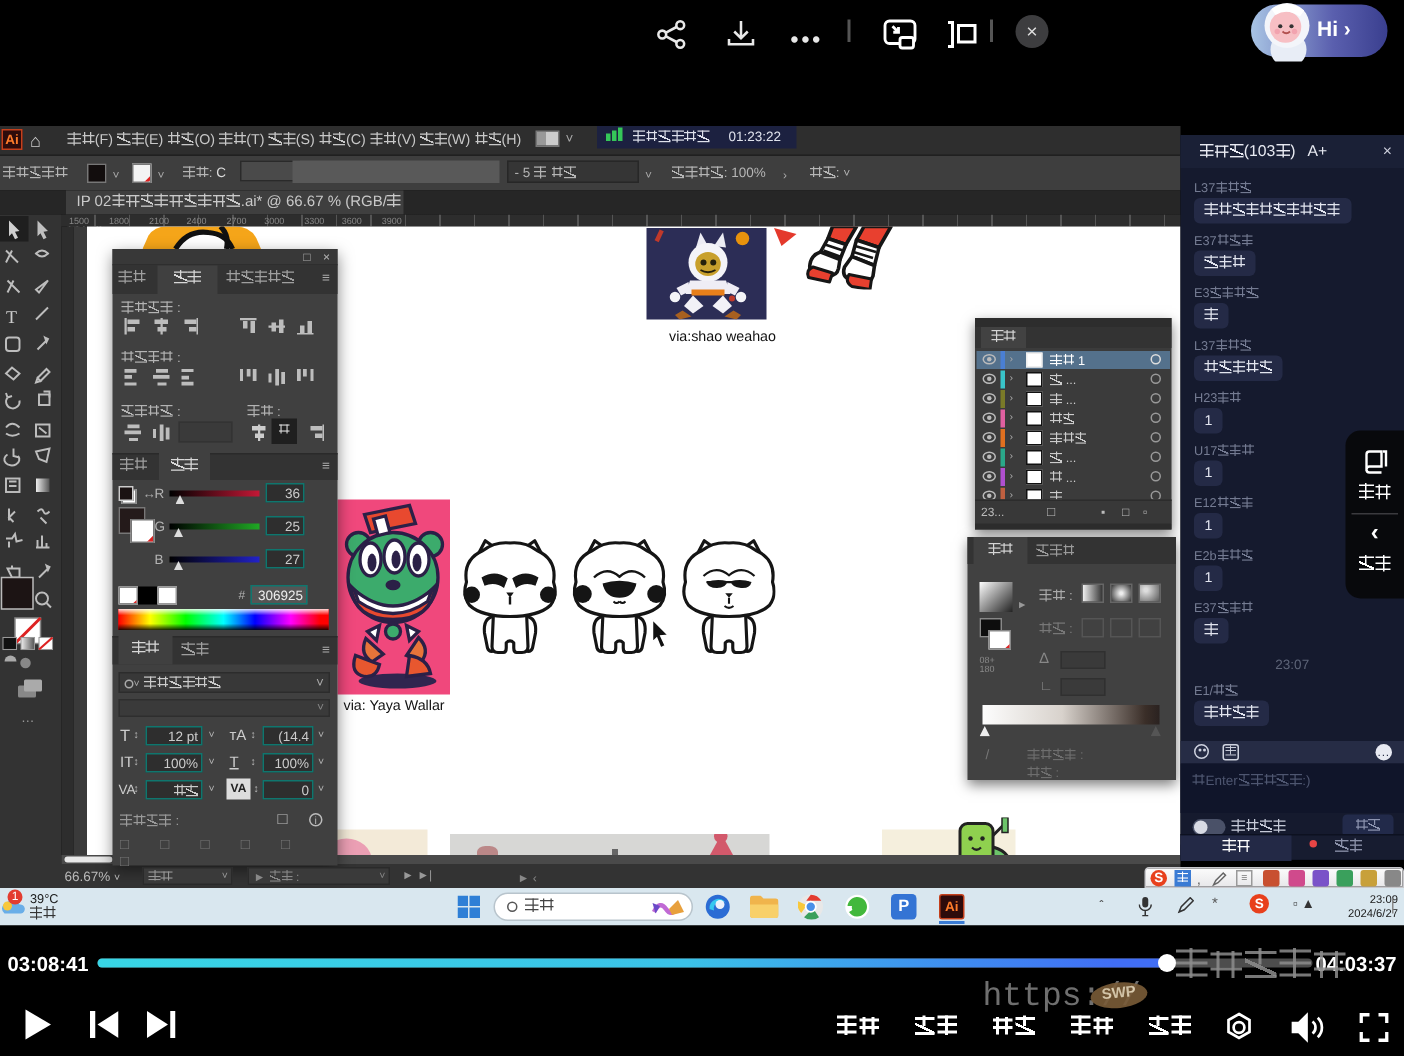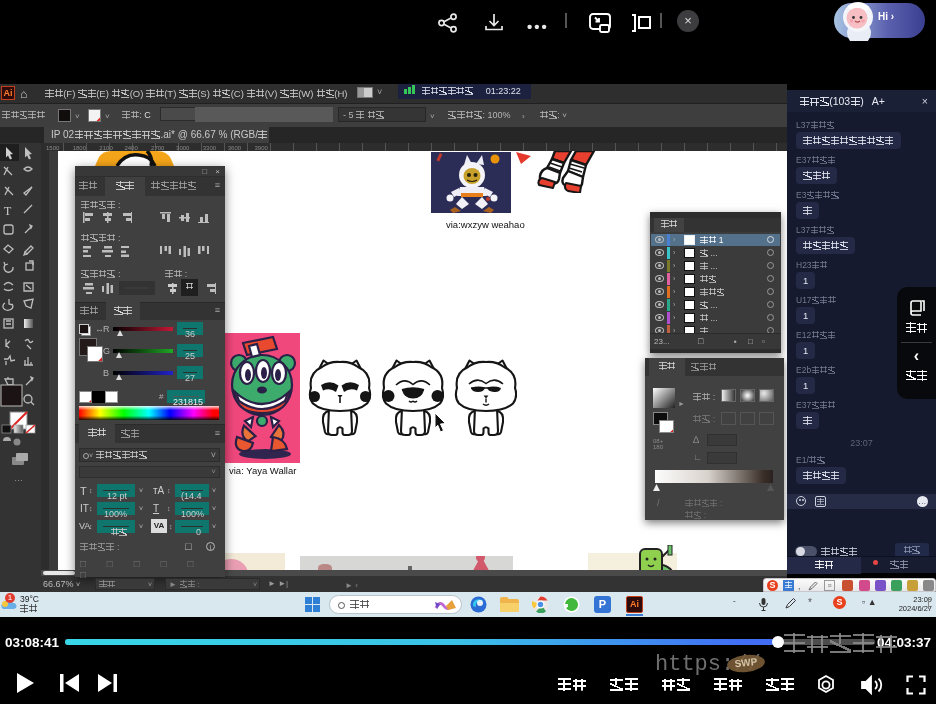--- a/index.html
+++ b/index.html
@@ -16,21 +16,21 @@
 .al2{background-image:linear-gradient(currentColor,currentColor),linear-gradient(currentColor,currentColor),linear-gradient(currentColor,currentColor);background-size:1.5px 100%,9px 3px,6px 3px;background-position:50% 0,50% 15%,50% 75%}
 .al3{background-image:linear-gradient(currentColor,currentColor),linear-gradient(currentColor,currentColor),linear-gradient(currentColor,currentColor);background-size:1.5px 100%,8px 3px,5px 3px;background-position:100% 0,1.5px 15%,4.5px 75%}
 .al4{transform:rotate(90deg)}
 .al5{transform:rotate(90deg)}
 .al6{transform:rotate(90deg)}
 .db1{background-image:linear-gradient(currentColor,currentColor),linear-gradient(currentColor,currentColor),linear-gradient(currentColor,currentColor);background-size:8px 2.5px,5px 2.5px,8px 2.5px;background-position:0 0,0 50%,0 100%}
 .db2{background-image:linear-gradient(currentColor,currentColor),linear-gradient(currentColor,currentColor),linear-gradient(currentColor,currentColor);background-size:8px 2.5px,11px 2.5px,6px 2.5px;background-position:50% 0,50% 50%,50% 100%}
 .pt{color:#b3b3b3;position:absolute;font-size:9px;white-space:nowrap}
 .lbl{position:absolute;left:9px;color:#747b92;font-size:8.5px;white-space:nowrap}
 .bub{position:absolute;left:9px;background:#242a46;border-radius:4px;color:#e2e5ef;font-size:9.5px;padding:3px 7px;white-space:nowrap}
-.inp{position:absolute;background:#2e2e2e;border:6px solid #0f766e;color:#ccc;font-size:9px;line-height:12px;text-align:right;padding-right:2px}
+.inp{position:absolute;background:#2e2e2e;border:1px solid #0f766e;color:#ccc;font-size:9px;line-height:12px;text-align:right;padding-right:2px}
 .lrow{position:absolute;left:1px;width:129px;height:12px}
 .lrow .eye{position:absolute;left:4px;top:2px;width:9px;height:7px;border:1px solid #bbb;border-radius:50%}
 .lrow .eye:after{content:"";position:absolute;left:2.4px;top:1.2px;width:3px;height:3px;border-radius:50%;background:#bbb}
 .lrow .cb{position:absolute;left:16px;top:0;width:3px;height:12px}
 .lrow .ar{position:absolute;left:22px;top:2px;color:#aaa;font-size:7px}
 .lrow .th{position:absolute;left:33px;top:1px;width:11px;height:10px;background:#fff;border:1px solid #111}
 .lrow .nm{position:absolute;left:49px;top:1px;color:#ccc;font-size:8.5px;white-space:nowrap}
 .lrow .tg{position:absolute;right:6px;top:2px;width:7px;height:7px;border:1px solid #999;border-radius:50%}
 </style>
 </head>
@@ -56,21 +56,21 @@
       <path d="M7 5.5l4 4M11 6v3.5H7.5"></path>
       <rect x="12" y="13" width="9" height="7" rx="1.5" fill="#000"></rect>
     </svg>
   <svg class="ab" style="left:630px;top:11px" width="23" height="24" viewBox="0 0 23 24" fill="none" stroke="#fff" stroke-width="2">
     <path d="M5 3 v18 M2 4 h3 M2 20 h3"></path>
       <rect x="9" y="6" width="11" height="11"></rect>
     </svg>
   <div class="ab" style="left:660px;top:13px;width:1.5px;height:15px;background:#555"></div>
   <div class="ab" style="left:677px;top:10px;width:22px;height:22px;border-radius:11px;background:#3d3d3f;color:#ddd;font-size:13px;text-align:center;line-height:21px">×</div>
   <div class="ab" style="left:834px;top:3px;width:91px;height:35px;border-radius:18px;background:linear-gradient(90deg,#a8c4e4,#5a5fae 60%,#3a3f8f)"></div>
-  <div class="ab" style="left:878px;top:11px;color:#fff;font-size:10px;font-weight:bold">Hi ›</div>
+  <div class="ab" style="left:878px;top:11px;color:#fff;font-size:14px;font-weight:bold">Hi ›</div>
   <svg class="ab" style="left:836px;top:0px" width="46" height="41" viewBox="0 0 46 41">
     <circle cx="23" cy="33" r="12" fill="#e8edf6"></circle>
     <circle cx="22" cy="17" r="15" fill="#f3f5fa"></circle>
     <circle cx="21" cy="18" r="10.5" fill="#f7bfc4"></circle>
     <circle cx="17.5" cy="17.5" r="1.4" fill="#333"></circle>
       <circle cx="25" cy="17.5" r="1.4" fill="#333"></circle>
     <path d="M19 21q2.5 2.4 5 0" stroke="#b2504f" stroke-width="1.2" fill="none"></path>
     <circle cx="15.5" cy="21" r="1.8" fill="#f09caa" opacity=".8"></circle>
       <circle cx="27" cy="21" r="1.8" fill="#f09caa" opacity=".8"></circle>
     <path d="M13 8q9-6 19 1" stroke="#fff" stroke-width="5" fill="none"></path>
@@ -216,21 +216,21 @@
     <rect x="30" y="41" width="22" height="4" fill="#e87f1a"></rect>
     <path d="M28 36 l-8 4 3 5 6-3z" fill="#efedf5"></path>
       <path d="M54 36 l8 4-3 5-6-3z" fill="#efedf5"></path>
     <circle cx="19" cy="46" r="3.5" fill="#f4f4f8"></circle>
       <circle cx="63" cy="46" r="3.5" fill="#f4f4f8"></circle>
     <path d="M31 45 l-6 7 6 5 7-5z" fill="#f2f1f7"></path>
       <path d="M51 45 l6 7-6 5-7-5z" fill="#f2f1f7"></path>
     <path d="M24 55 l-5 3 3 3 8-2z" fill="#a8601f"></path>
       <path d="M58 55 l5 3-3 3-8-2z" fill="#a8601f"></path>
   </svg>
-  <div class="ab" style="left:446px;top:219px;color:#111;font-size:9.5px">via:wxzyw weahao</div>
+  <div class="ab" style="left:446px;top:219px;color:#111;font-size:9.5px">via:shao weahao</div>
 
   <svg class="ab" style="left:514px;top:151px" width="90" height="42" viewBox="0 0 90 42">
     <path d="M2 1 l15 4-10 8z" fill="#e4392c"></path>
     <g stroke="#161616" stroke-width="2.4" stroke-linejoin="round">
       <path d="M41 0 L57 0 L50 12 L38 8 Z" fill="#e8402f"></path>
       <path d="M62 0 L80 0 L72 14 L57 9 Z" fill="#e8402f"></path>
       <path d="M38 8 L50 12 L46 22 L33 17 Z" fill="#fff"></path>
       <path d="M36 12 l12 4 M35 16 l11 4" stroke-width="1.7"></path>
       <path d="M33 17 L46 22 l-1 6 q-1 5-7 5 l-8-1 q-5-1-4-7 q1-6 7-8z" fill="#fff"></path>
       <path d="M57 9 L72 14 L69 26 L54 20 Z" fill="#fff"></path>
@@ -401,21 +401,21 @@
     <div class="pt" style="left:28px;top:202px">B</div>
     <div class="ab" style="left:38px;top:205px;width:60px;height:3.5px;background:linear-gradient(90deg,#000,#2222c8)"></div>
     <div class="ab" style="left:41px;top:208px;width:6px;height:6px;background:#ddd;border-radius:50% 50% 0 0;clip-path:polygon(50% 0,100% 100%,0 100%)"></div>
     <div class="inp" style="left:102px;top:200px;width:26px;height:13px">27</div>
 
     <div class="ab" style="left:4px;top:225px;width:13px;height:12px;background:#fff;border:1px solid #888;overflow:hidden">
         <div style="width:20px;height:2.5px;background:#d22;transform:rotate(-42deg) translate(-4px,7px)"></div>
       </div>
     <div class="ab" style="left:17px;top:225px;width:13px;height:12px;background:#000"></div>
     <div class="ab" style="left:30px;top:225px;width:13px;height:12px;background:#fff;border:1px solid #999"></div>
-    <div class="inp" style="left:92px;top:224px;width:38px;height:13px;background:#555;color:#eee">231815</div>
+    <div class="inp" style="left:92px;top:224px;width:38px;height:13px;background:#555;color:#eee">306925</div>
     <div class="pt" style="left:84px;top:226px;font-size:8px">#</div>
 
     <div class="ab" style="left:4px;top:240px;width:140px;height:14px;background:linear-gradient(90deg,#f00,#ff0 15%,#0f0 32%,#0ff 50%,#00f 65%,#f0f 82%,#f00 96%),linear-gradient(#fff,transparent 25%,transparent 75%,#000);background-blend-mode:multiply;"></div>
     <div class="ab" style="left:4px;top:240px;width:140px;height:14px;background:linear-gradient(180deg,rgba(255,255,255,.85),rgba(255,255,255,0) 30%,rgba(0,0,0,0) 70%,rgba(0,0,0,.85)),linear-gradient(90deg,#f00,#ff0 15%,#0f0 32%,#0ff 50%,#00f 65%,#f0f 82%,#f00 96%)"></div>
 
     <div class="ab" style="left:0;top:258px;width:150px;height:19px;background:#333;border-top:1px solid #2a2a2a"></div>
     <div class="ab" style="left:4px;top:258px;width:36px;height:19px;background:#404040;color:#d8d8d8;font-size:9.5px;line-height:18px;text-align:center"><i class="z"></i><i class="y"></i></div>
     <div class="ab" style="left:46px;top:262px;color:#9f9f9f;font-size:9.5px"><i class="x"></i><i class="z"></i></div>
     <div class="ab" style="right:5px;top:262px;color:#aaa;font-size:9px">≡</div>
 
@@ -583,20 +583,21 @@
       <div class="lbl" style="top:365px">E1/<i class="y"></i><i class="x"></i></div>
       <div class="bub" style="top:377px"><i class="z"></i><i class="y"></i><i class="x"></i><i class="z"></i></div>
     </div>
     <div class="ab" style="left:0;top:404px;width:149px;height:15px;background:#262c45">
       <span style="position:absolute;left:9px;top:2px;width:10px;height:10px;border:1px solid #cfd3e0;border-radius:50%"></span>
       <span style="position:absolute;left:12px;top:5px;width:2px;height:2px;background:#cfd3e0;border-radius:50%"></span>
         <span style="position:absolute;left:15px;top:5px;width:2px;height:2px;background:#cfd3e0;border-radius:50%"></span>
       <span style="position:absolute;left:28px;top:2px;width:11px;height:11px;border:1px solid #cfd3e0;border-radius:2px;color:#cfd3e0;font-size:7px;text-align:center;line-height:10px"><i class="z" style="width:.9em;height:.9em;margin:0"></i></span>
       <span style="position:absolute;right:8px;top:2px;width:11px;height:11px;background:#e8eaf2;border-radius:50%;color:#262c45;font-size:8px;text-align:center;line-height:11px;letter-spacing:.5px">...</span>
     </div>
+    <div class="ab" style="left:0;top:419px;width:149px;height:33px;background:#10152a;color:#4e5670;font-size:9px"><span style="margin-left:8px;line-height:22px"><i class="y"></i>Enter<i class="x"></i><i class="z"></i><i class="y"></i><i class="x"></i><i class="z"></i>:)</span></div>
     <div class="ab" style="left:8px;top:456px;width:22px;height:11px;background:#4a5168;border-radius:6px">
         <span style="position:absolute;left:1px;top:1px;width:9px;height:9px;background:#d8dbe4;border-radius:50%"></span>
       </div>
     <div class="ab" style="left:34px;top:456px;color:#c6cad8;font-size:9.5px"><i class="z"></i><i class="y"></i><i class="x"></i><i class="z"></i></div>
     <div class="ab" style="right:7px;top:453px;width:34px;height:15px;background:#222a4a;border-radius:3px;color:#8d94b0;font-size:9px;text-align:center;line-height:15px"><i class="y"></i><i class="x"></i></div>
     <div class="ab" style="left:0;top:473px;width:149px;height:10px;background:#151a2e"></div>
   </div>
 
   <div class="ab" style="left:787px;top:556px;width:149px;height:17px;background:#171c30;border-top:1px solid #0d1120">
     <div class="ab" style="left:0;top:0;width:74px;height:17px;background:#232946;color:#fff;font-size:10px;text-align:center;line-height:16px"><i class="z"></i><i class="y"></i></div>

